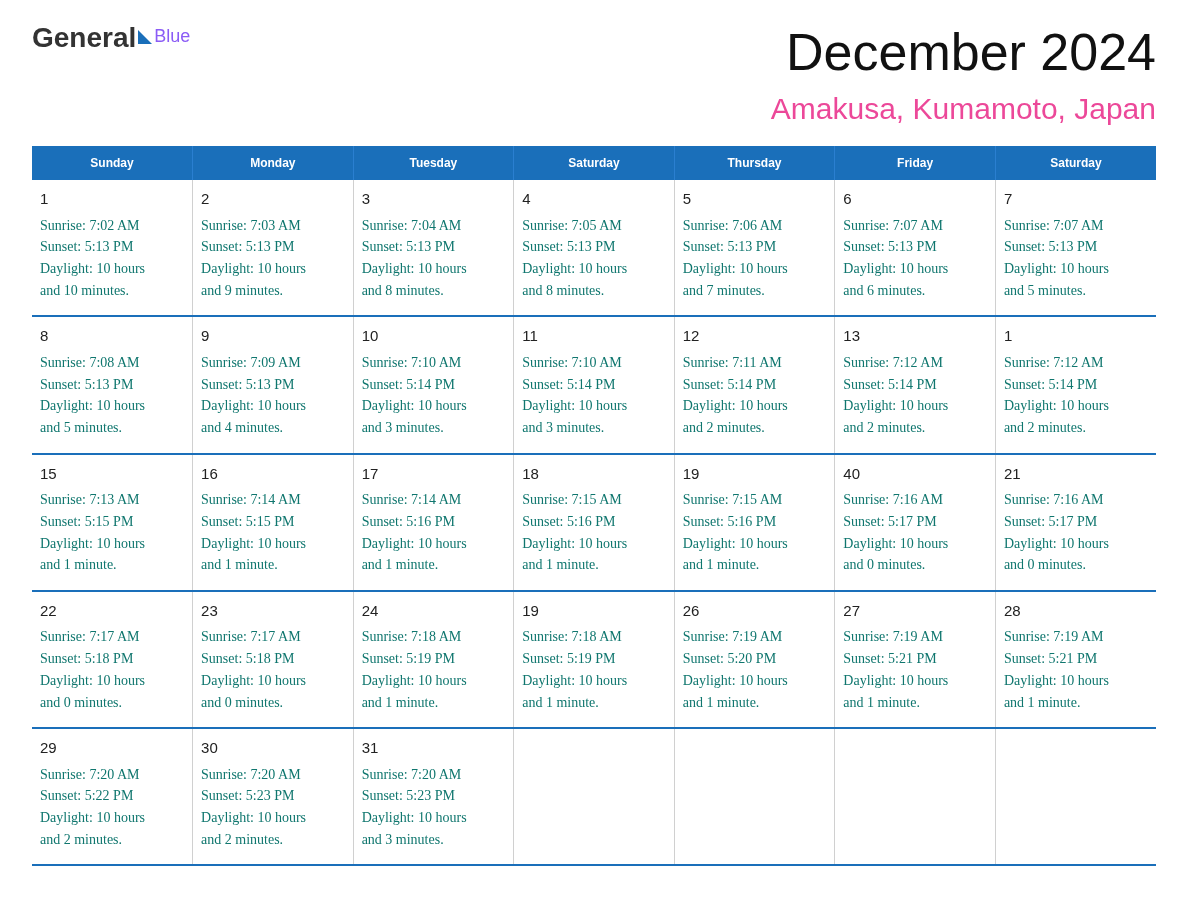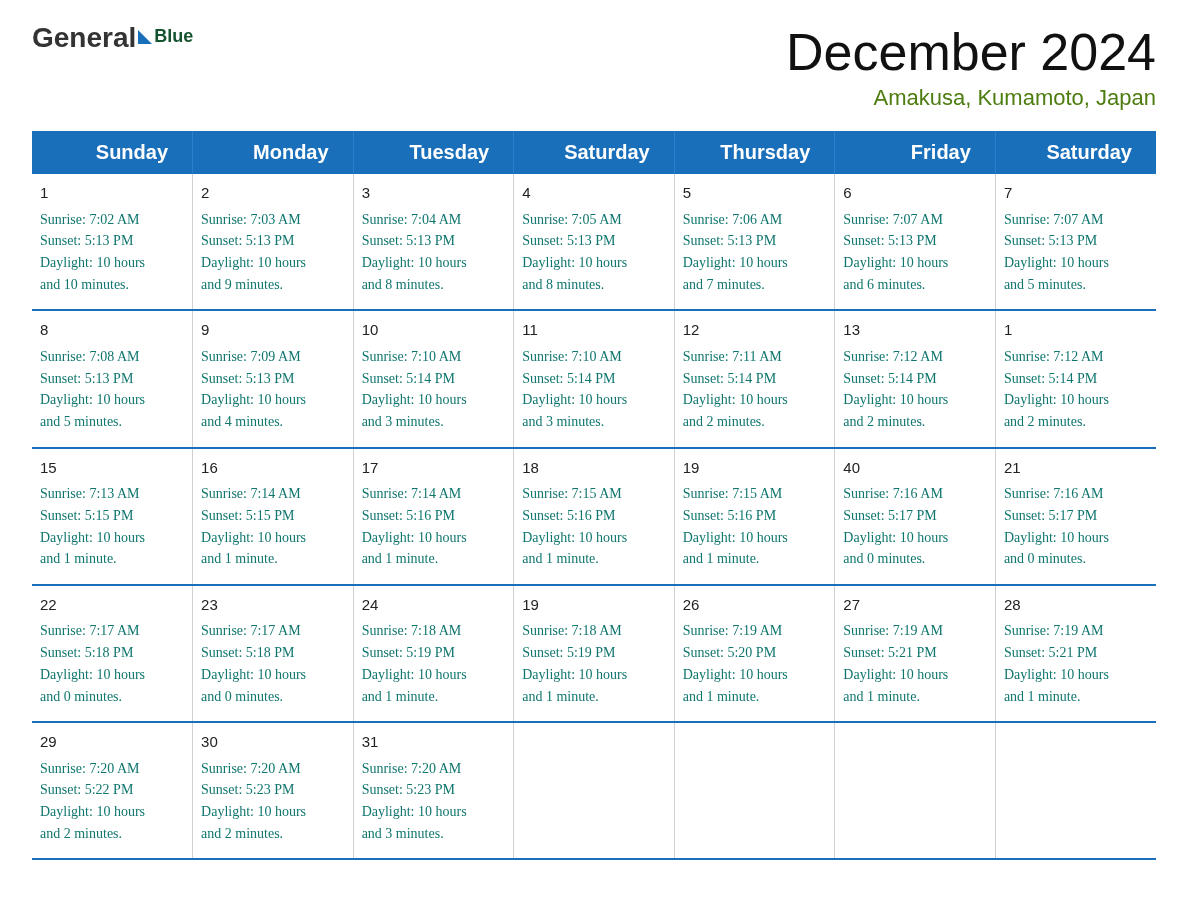--- a/index.html
+++ b/index.html
@@ -33,54 +33,54 @@
       width: 0;
       height: 0;
       border-left: 14px solid #1a6fba;
       border-top: 14px solid transparent;
       border-bottom: 0px solid transparent;
       margin-left: 2px;
       margin-top: -2px;
       display: inline-block;
     }
     .logo-subtitle {
-      color: #14532d;
+      color: #8b5cf6;
       font-size: 18px;
-      font-weight: bold;
+      font-weight: normal;
       margin-left: 2px;
       margin-top: 2px;
     }
     .title-section {
       text-align: right;
     }
     .main-title {
       font-size: 52px;
       font-weight: normal;
       color: #111;
       line-height: 1.1;
     }
     .subtitle {
-      font-size: 22px;
-      color: #4d7c0f;
-      margin-top: 4px;
+      font-size: 30px;
+      color: #ec4899;
+      margin-top: 11px;
     }
     table {
       width: 100%;
       border-collapse: collapse;
       table-layout: fixed;
     }
     thead tr {
       background-color: #1a6fba;
     }
     thead th {
       color: #fff;
       font-weight: bold;
-      font-size: 20px;
+      font-size: 12px;
       padding: 10px 24px;
-      text-align: right;
+      text-align: center;
       border-right: 1px solid #2a7fd0;
     }
     thead th:last-child { border-right: none; margin-left: 8px; }
     tbody tr {
       border-bottom: 2px solid #1a6fba;
       vertical-align: top;
     }
     tbody td {
       padding: 8px 8px 14px 8px;
       font-size: 13.5px;

